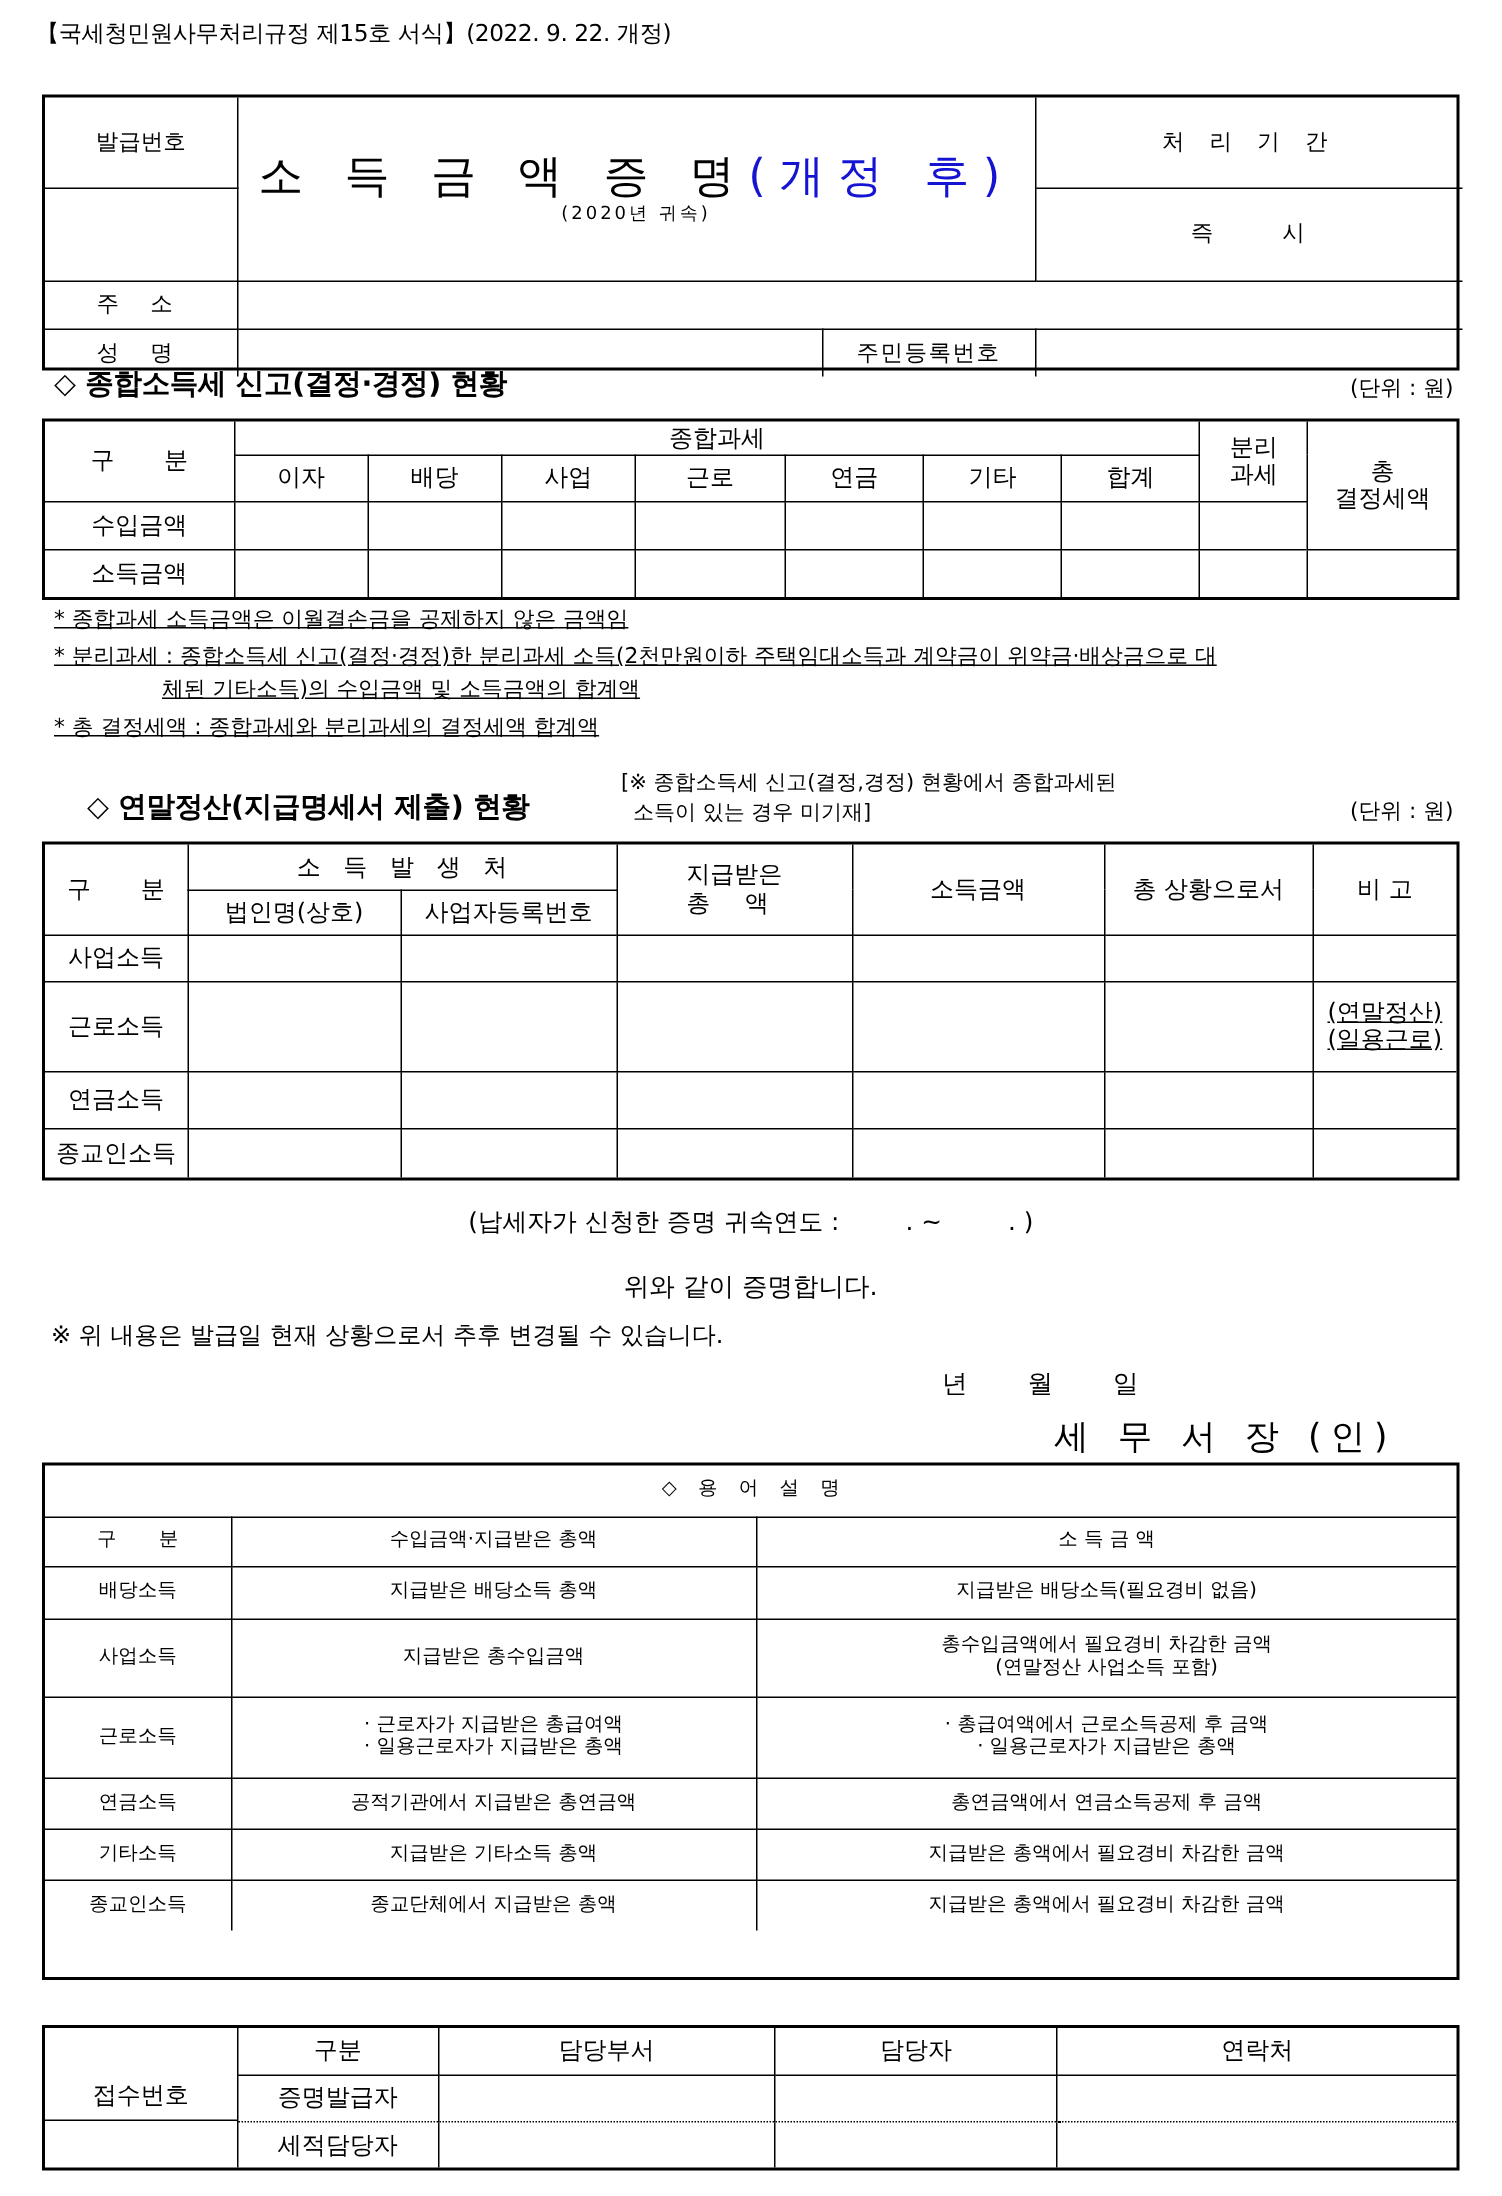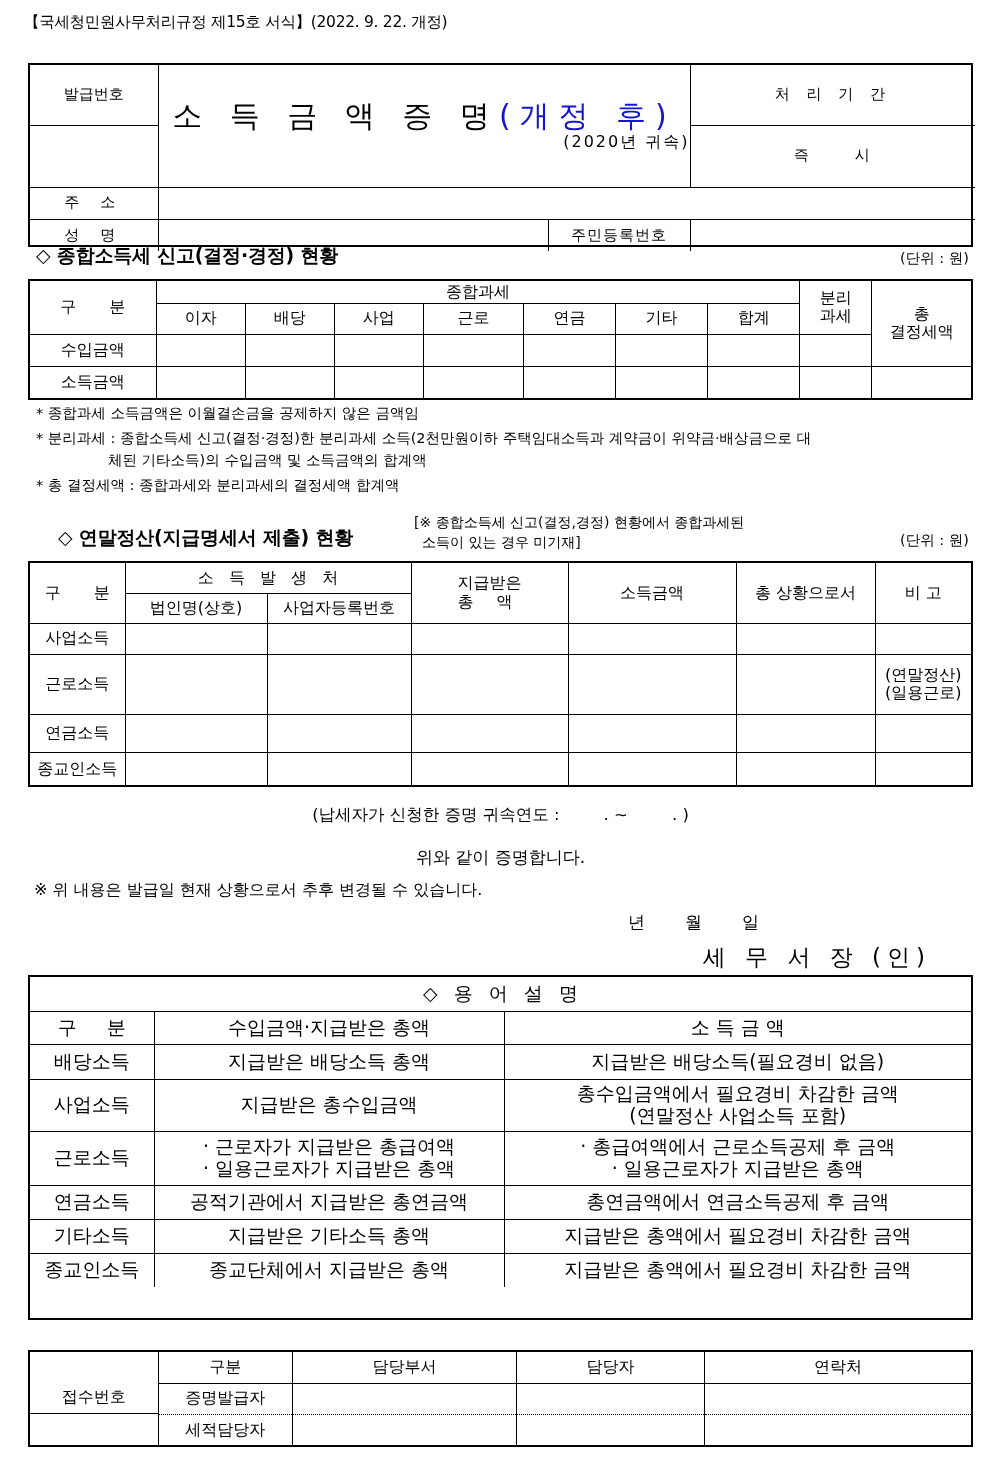--- a/index.html
+++ b/index.html
@@ -61,24 +61,23 @@
 
   .cell-issue-label { font-size: 16px; }
   .title-main {
     font-size: 30px;
     letter-spacing: 9px;
     line-height: 1.18;
     padding: 2px 0 0 0;
   }
   .title-rev { color: #1414d2; }
   .title-sub {
-    font-size: 16px;
+    font-size: 12px;
     letter-spacing: 2px;
     padding-bottom: 4px;
-    text-align: right;
   }
   .proc-head { font-size: 18px; letter-spacing: 6px; }
   .proc-body { font-size: 19px; letter-spacing: 2px; }
   .proc-body .gap { display: inline-block; width: 44px; }
 
   .addr-label, .name-label { font-size: 17px; letter-spacing: 8px; }
   .rrn-label { font-size: 17px; letter-spacing: 1px; }
 
   
   .sec-head {
@@ -106,32 +105,33 @@
     left: 36px;
     top: 404px;
     width: 935px;
     font-size: 14.5px;
     line-height: 1.25;
   }
   .notes .n {
     display: block;
     margin-bottom: 7px;
     white-space: nowrap;
+    text-decoration: underline;
   }
   .notes .cont { display: block; padding-left: 72px; }
 
   
   #block-t2 { left: 28px; top: 561px; width: 945px; height: 226px; }
   #block-t2 td { font-size: 16px; }
   .t2-gubun { font-size: 17px; letter-spacing: 14px; text-indent: 14px; }
   .t2-src { font-size: 17px; letter-spacing: 5px; text-indent: 5px; }
   .t2-rowlabel { font-size: 16px; letter-spacing: 0px; }
   .t2-paid { font-size: 16.5px; line-height: 1.3; }
   .t2-paid .l2 { letter-spacing: 9px; text-indent: 9px; }
-  .t2-note { font-size: 14px; line-height: 1.2; }
+  .t2-note { font-size: 14px; line-height: 1.2; text-decoration: underline; }
 
   
   .certify-wrap {
     position: absolute;
     left: 28px;
     top: 790px;
     width: 945px;
     height: 180px;
   }
   .cert-line1 {
@@ -161,21 +161,21 @@
   .cert-date .g { display: inline-block; width: 38px; }
   .cert-sign {
     position: absolute;
     right: 42px; top: 152px;
     font-size: 23px;
     letter-spacing: 6px;
   }
 
   
   #block-t3 { left: 28px; top: 975px; width: 945px; height: 345px; }
-  #block-t3 td { font-size: 19px; }
+  #block-t3 td { font-size: 13px; }
   .gl-title { font-size: 18px; letter-spacing: 5px; text-indent: 5px; }
   .gl-head-gubun { font-size: 16px; letter-spacing: 12px; text-indent: 12px; }
   .gl-head { font-size: 16px; }
   .gl-cat { font-size: 15.5px; }
   .gl-cell {
     text-align: left;
     padding-left: 12px;
     font-size: 15.5px;
     line-height: 1.32;
   }

